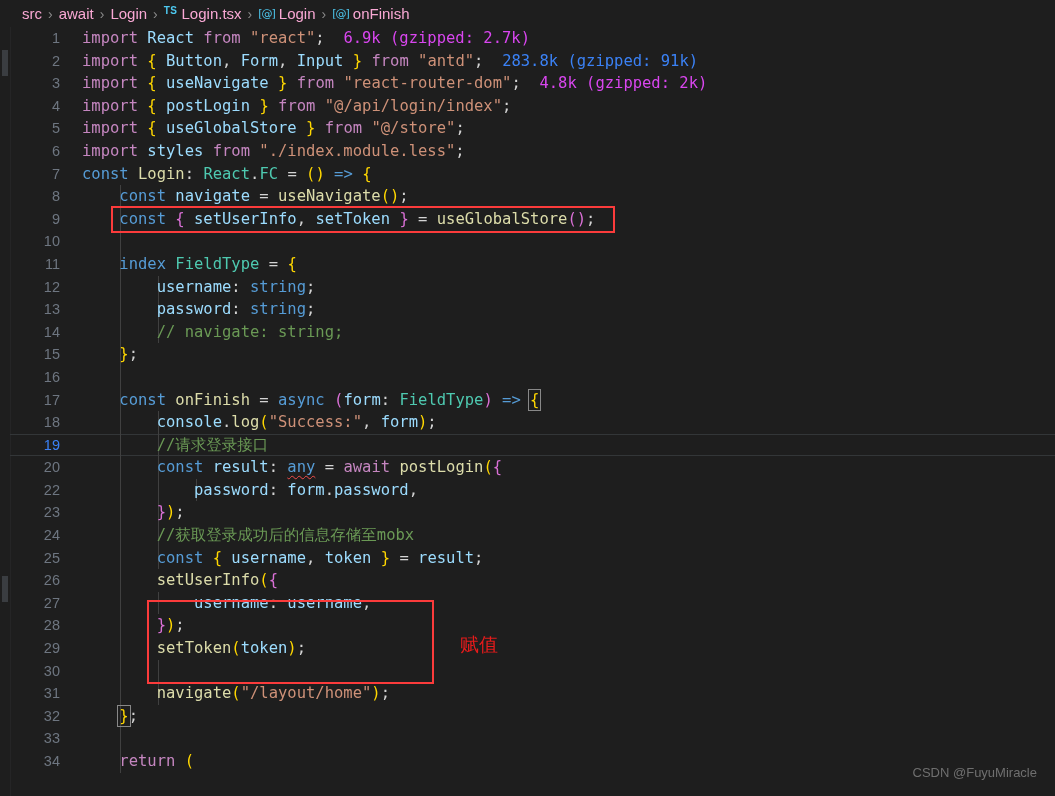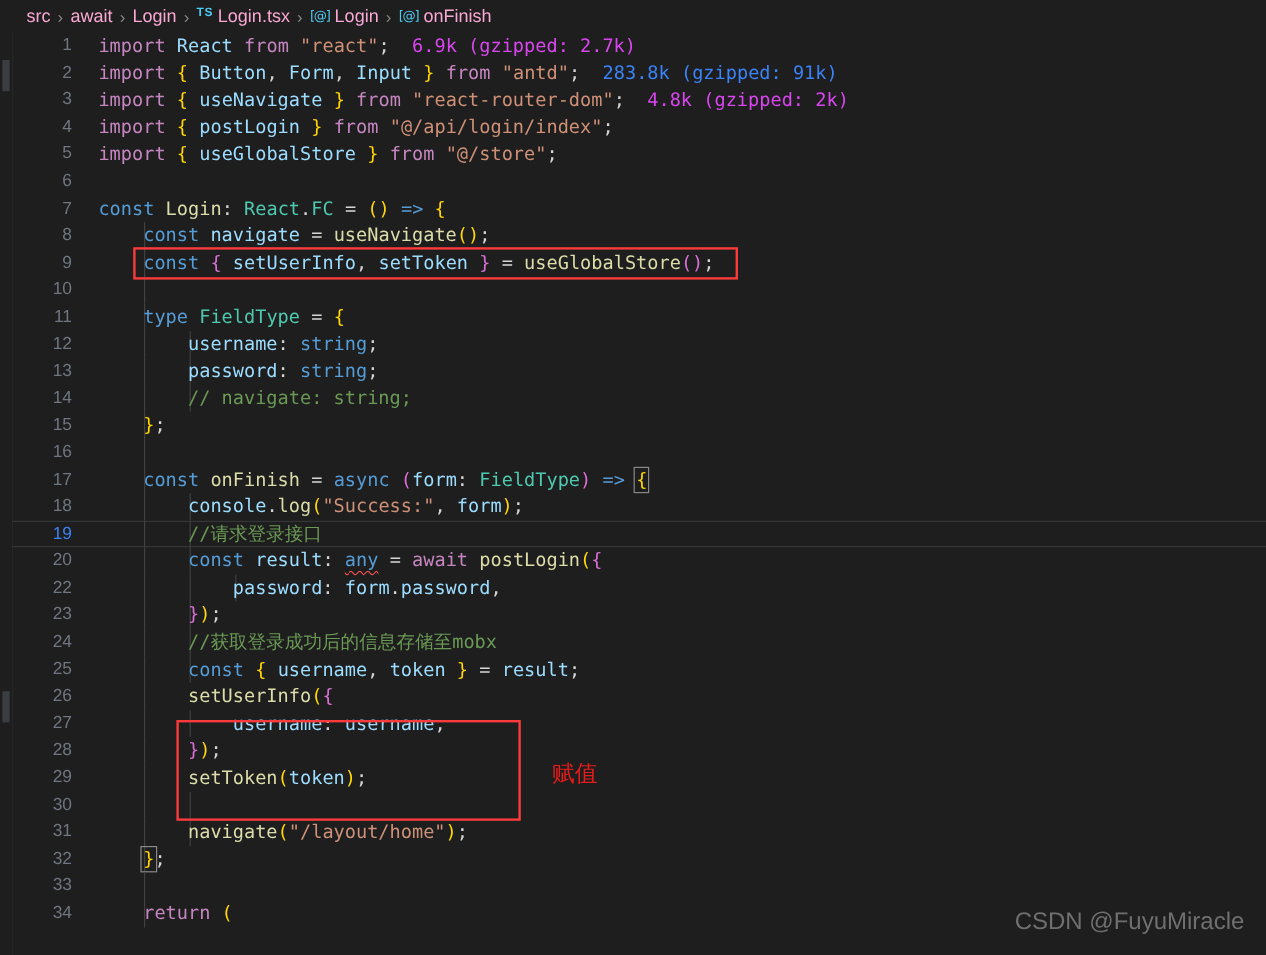--- a/index.html
+++ b/index.html
@@ -179,21 +179,21 @@
     font-size: 19px;
     font-weight: 500;
   }
 
   
   .watermark {
     position: absolute;
     right: 18px;
     bottom: 16px;
     color: #6f6f6f;
-    font-size: 20px;
+    font-size: 13px;
     font-family: "Liberation Sans", "DejaVu Sans", sans-serif;
   }
 </style>
 </head>
 <body>
 
 <div id="editor">
 
   <div class="deco-strip">
     <div class="deco-mark" style="top:50px;height:26px;"></div>
@@ -239,20 +239,21 @@
       <span class="codetext"><span class="t-key">import</span> <span class="t-brace-y">{</span> <span class="t-id">postLogin</span> <span class="t-brace-y">}</span> <span class="t-key">from</span> <span class="t-str">"@/api/login/index"</span><span class="t-plain">;</span></span>
     </div>
 
     <div class="row">
       <span class="gutter">5</span>
       <span class="codetext"><span class="t-key">import</span> <span class="t-brace-y">{</span> <span class="t-id">useGlobalStore</span> <span class="t-brace-y">}</span> <span class="t-key">from</span> <span class="t-str">"@/store"</span><span class="t-plain">;</span></span>
     </div>
 
     <div class="row">
       <span class="gutter">6</span>
+      <span class="codetext"><span class="t-key">import</span> <span class="t-id">styles</span> <span class="t-key">from</span> <span class="t-str">"./index.module.less"</span><span class="t-plain">;</span></span>
     </div>
 
     <div class="row">
       <span class="gutter">7</span>
       <span class="codetext"><span class="t-kw-blue">const</span> <span class="t-fn">Login</span><span class="t-plain">:</span> <span class="t-type">React</span><span class="t-plain">.</span><span class="t-type">FC</span> <span class="t-plain">=</span> <span class="t-brace-y">()</span> <span class="t-kw-blue">=&gt;</span> <span class="t-brace-y">{</span></span>
     </div>
 
     <div class="row">
       <span class="gutter">8</span>
       <span class="iguide" style="left:110px"></span>
@@ -267,21 +268,21 @@
 
     <div class="row">
       <span class="gutter">10</span>
       <span class="iguide" style="left:110px"></span>
       <span class="codetext"> </span>
     </div>
 
     <div class="row">
       <span class="gutter">11</span>
       <span class="iguide" style="left:110px"></span>
-      <span class="codetext">    <span class="t-kw-blue">type</span> <span class="t-type">FieldType</span> <span class="t-plain">=</span> <span class="t-brace-y">{</span></span>
+      <span class="codetext">    <span class="t-kw-blue">index</span> <span class="t-type">FieldType</span> <span class="t-plain">=</span> <span class="t-brace-y">{</span></span>
     </div>
 
     <div class="row">
       <span class="gutter">12</span>
       <span class="iguide" style="left:110px"></span><span class="iguide" style="left:148px"></span>
       <span class="codetext">        <span class="t-prop">username</span><span class="t-plain">:</span> <span class="t-kw-blue">string</span><span class="t-plain">;</span></span>
     </div>
 
     <div class="row">
       <span class="gutter">13</span>

